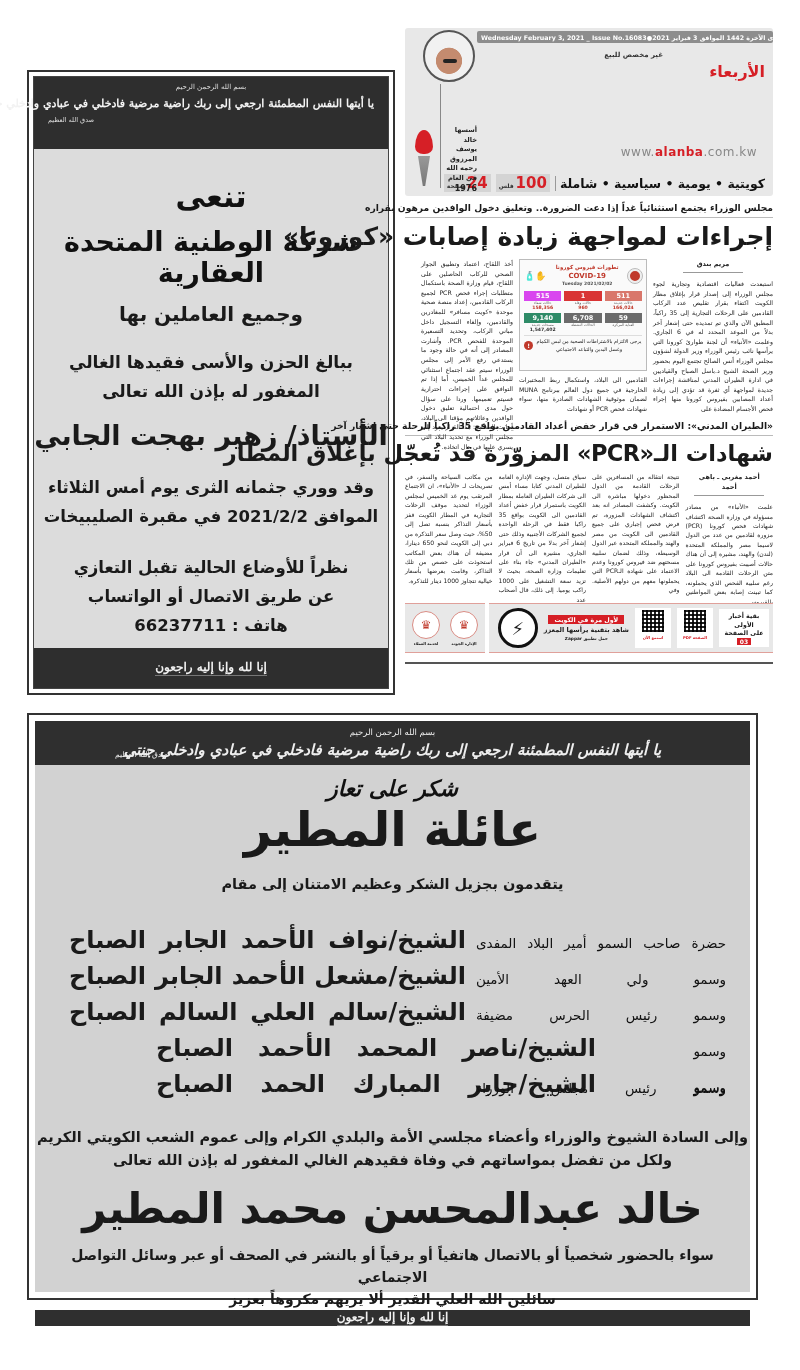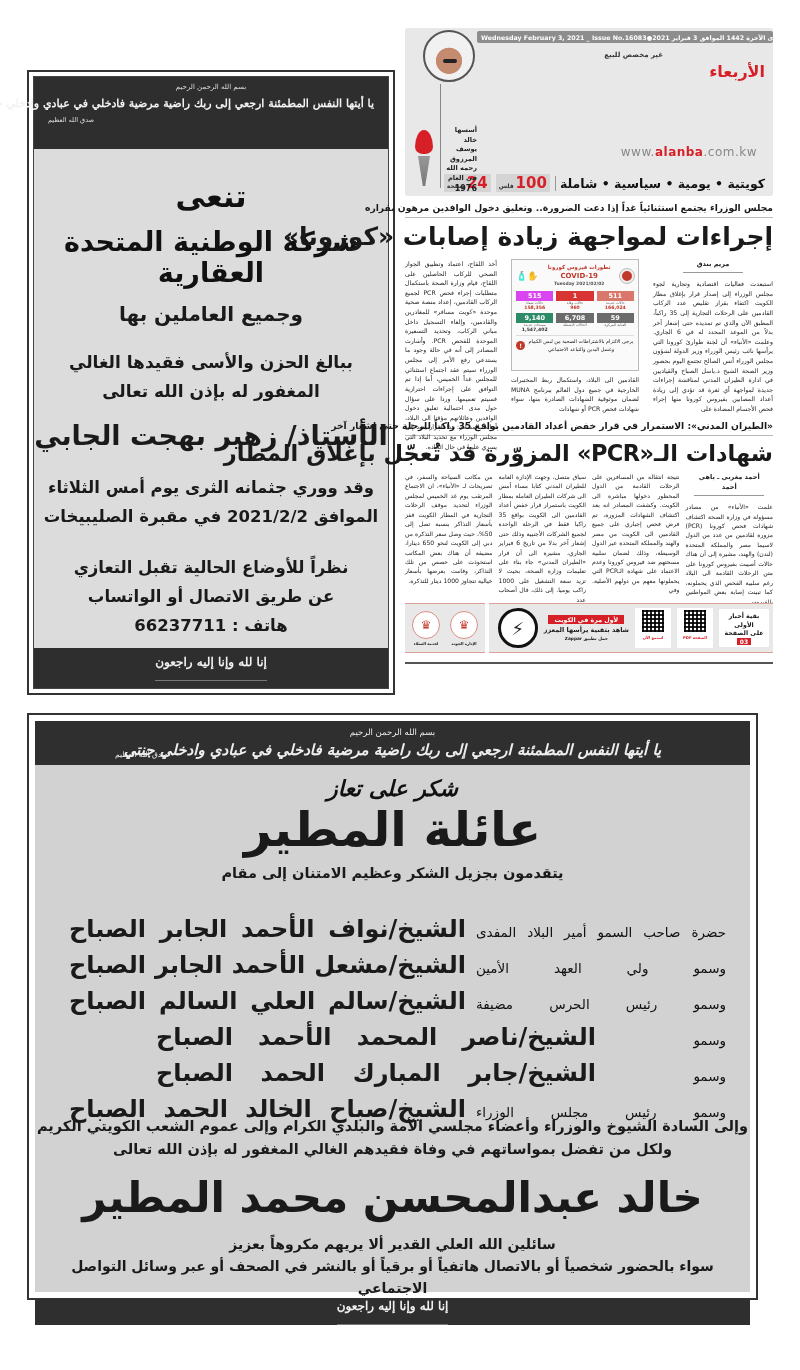--- a/index.html
+++ b/index.html
@@ -14,21 +14,21 @@
   .sadaq { font-family: "DejaVu Serif", serif; font-size: 6.5px; color: #ddd; text-align: left; margin-top: 6px; }
   .ad1-body { flex: 1; text-align: center; padding-top: 30px; }
   .ad1 .t-mourn { font-family: "DejaVu Sans", sans-serif; font-weight: bold; font-size: 30px; letter-spacing: 6px; color: #111; }
   .ad1 .t-company { font-family: "DejaVu Sans", sans-serif; font-weight: bold; font-size: 27px; color: #111; margin-top: 12px; letter-spacing: -0.5px; }
   .ad1 .t-staff { font-weight: bold; font-size: 20px; margin-top: 14px; letter-spacing: 2px; }
   .ad1 .t-grief { font-weight: bold; font-size: 17px; margin-top: 22px; line-height: 1.7; }
   .ad1 .t-name { font-weight: bold; font-size: 27px; margin-top: 14px; letter-spacing: -0.3px; }
   .ad1 .t-burial { font-weight: bold; font-size: 16.5px; margin-top: 22px; line-height: 1.8; }
   .ad1 .t-cond { font-weight: bold; font-size: 16.5px; margin-top: 22px; line-height: 1.75; }
   .ad1-bottom { background: #2e2e2e; height: 40px; display: flex; align-items: center; justify-content: center; }
-  .istirja { font-family: "DejaVu Serif", serif; font-weight: bold; font-size: 12px; color: #f0f0f0; border-bottom: 1px solid #777; padding-bottom: 11px; }
+  .istirja { font-family: "DejaVu Serif", serif; font-weight: bold; font-size: 12px; color: #f0f0f0; border-bottom: 1px solid #777; padding-bottom: 1px; }
 
   
   .paper { position: absolute; left: 405px; top: 28px; width: 368px; height: 628px; background: #fff; }
   .masthead { position: relative; height: 168px; background: #e8e8e8; border-radius: 3px; }
   .dateline { position: absolute; top: 3px; left: 72px; right: 0; height: 12px; background: #8d8d8d; color: #fff; font-size: 6.3px; font-weight: bold; display: flex; justify-content: space-between; align-items: center; padding: 0 4px; border-radius: 2px; direction: ltr; white-space: nowrap; overflow: hidden; }
   .day { position: absolute; top: 34px; right: 8px; color: #d61f26; font-weight: bold; font-size: 16px; }
   .notforsale { position: absolute; top: 23px; right: 110px; font-size: 7px; font-weight: bold; color: #333; }
   .logo { position: absolute; top: 34px; left: 78px; right: 6px; height: 104px; display: flex; align-items: center; justify-content: center; font-weight: bold; font-size: 74px; color: #1a1a1a; letter-spacing: -2px; font-family: "DejaVu Sans", sans-serif; line-height: 1; }
   .url { position: absolute; top: 117px; right: 16px; direction: ltr; font-size: 12px; color: #888; letter-spacing: 0.5px; }
   .url b { color: #d61f26; }
@@ -41,21 +41,21 @@
   .portrait { width: 52px; height: 52px; border-radius: 50%; border: 2px solid #555; margin-left: 5px; background: radial-gradient(circle at 50% 60%, #c48b6f 0 34%, #f1f1f1 36% 100%); position: relative; overflow: hidden; }
   .portrait::after { content: ""; position: absolute; left: 18px; top: 27px; width: 14px; height: 4px; background: #222; border-radius: 2px; }
   .founder-line { position: absolute; left: 31px; top: 54px; width: 1px; height: 104px; background: #888; }
   .flame { position: absolute; left: 6px; top: 100px; width: 18px; height: 24px; background: #d61f26; border-radius: 50% 50% 45% 45% / 70% 70% 30% 30%; }
   .pen { position: absolute; left: 9px; top: 126px; width: 12px; height: 30px; background: linear-gradient(#999,#777); clip-path: polygon(0 0,100% 0,60% 100%,40% 100%); }
   .founder-text { position: absolute; left: 34px; top: 96px; font-size: 6.6px; font-weight: bold; line-height: 1.45; text-align: right; width: 34px; color: #222; }
   .founder-text .yr { font-size: 8px; }
 
   .kicker { font-weight: bold; font-size: 9.2px; margin-top: 6px; white-space: nowrap; letter-spacing: -0.2px; border-bottom: 1px solid #bbb; padding-bottom: 4px; }
   .headline1 { font-weight: bold; font-size: 25px; text-align: center; margin-top: 4px; letter-spacing: -0.8px; white-space: nowrap; }
-  .story1 { display: flex; gap: 14px; margin-top: 8px; height: 155px; }
+  .story1 { display: flex; gap: 6px; margin-top: 8px; height: 155px; }
   .col { font-size: 6.2px; line-height: 1.55; text-align: justify; color: #222; }
   .col1 { width: 92px; }
   .col-mid { width: 128px; display: flex; flex-direction: column; gap: 4px; }
   .col3 { width: 120px; }
   .byline { font-weight: bold; font-size: 6.5px; border-bottom: 1px solid #999; padding-bottom: 3px; margin-bottom: 6px; text-align: center; width: 50%; margin-right: auto; margin-left: auto; }
 
   .covid { border: 1px solid #bbb; background: #fafafa; height: 112px; padding: 4px; display: flex; flex-direction: column; gap: 3px; }
   .covid-head { display: flex; align-items: center; justify-content: space-between; }
   .covid-title { font-size: 5.5px; color: #c0392b; font-weight: bold; text-align: center; line-height: 1.4; }
   .covid-title .big { font-size: 7px; }
@@ -95,21 +95,21 @@
   
   .ad2 { position: absolute; left: 27px; top: 713px; width: 731px; height: 587px; border: 2px solid #333; background: #fff; padding: 6px; }
   .ad2-inner { width: 100%; height: 100%; background: #d2d2d2; display: flex; flex-direction: column; }
   .ad2-top { background: #2f2f2f; height: 64px; color: #eee; text-align: center; padding: 6px 20px; position: relative; }
   .ad2-top .bism { font-family: "DejaVu Serif", serif; font-size: 8.5px; }
   .ad2-top .verse2 { font-family: "DejaVu Serif", serif; font-style: italic; font-weight: bold; font-size: 15px; margin-top: 4px; white-space: nowrap; }
   .ad2-top .sadaq2 { position: absolute; left: 80px; bottom: 6px; font-family: "DejaVu Serif", serif; font-size: 7.5px; }
   .ad2-body { flex: 1; text-align: center; padding-top: 10px; }
   .shukr { font-family: "DejaVu Serif", serif; font-style: italic; font-size: 22px; font-weight: bold; color: #111; }
   .family { font-weight: bold; font-size: 48px; margin-top: 2px; letter-spacing: 2px; line-height: 1.1; }
-  .offer { font-weight: bold; font-size: 14.5px; margin-top: 9px; }
+  .offer { font-weight: bold; font-size: 14.5px; margin-top: 20px; }
   .dign-list { margin-top: 8px; padding: 0 24px 0 34px; }
   .dign-row { display: flex; align-items: baseline; gap: 10px; height: 36px; }
   .dign-title { font-size: 13.5px; white-space: nowrap; width: 250px; text-align: justify; text-align-last: justify; color: #111; }
   .dign-title.short { width: 120px; }
   .dign-name { font-weight: bold; font-size: 24px; white-space: nowrap; flex: 1; text-align: justify; text-align-last: justify; color: #1a1a1a; letter-spacing: -0.3px; margin-top: 26px; }
   .also { font-weight: bold; font-size: 14.5px; margin-top: 10px; line-height: 1.6; }
   .deceased { font-weight: bold; font-size: 42px; margin-top: 12px; letter-spacing: 1px; }
   .means { font-weight: bold; font-size: 14px; margin-top: 12px; line-height: 1.55; }
   .ad2-bottom { background: #2f2f2f; height: 40px; display: flex; align-items: center; justify-content: center; }
 </style>
@@ -329,30 +329,29 @@
         <div class="dign-row">
           <span class="dign-title short">وسمو</span>
           <span class="dign-name" style="flex:none;width:440px">الشيخ/ناصر المحمد الأحمد الصباح</span>
         </div>
         <div class="dign-row">
           <span class="dign-title short">وسمو</span>
           <span class="dign-name" style="flex:none;width:440px">الشيخ/جابر المبارك الحمد الصباح</span>
         </div>
         <div class="dign-row">
           <span class="dign-title">وسمو رئيس مجلس الوزراء</span>
-          <span class="dign-name">الشيخ/صباح الخالد الحمد الصباح</span>
         </div>
       </div>
       <div class="also">
         <div>وإلى السادة الشيوخ والوزراء وأعضاء مجلسي الأمة والبلدي الكرام وإلى عموم الشعب الكويتي الكريم</div>
         <div>ولكل من تفضل بمواساتهم في وفاة فقيدهم الغالي المغفور له بإذن الله تعالى</div>
       </div>
       <div class="deceased">خالد عبدالمحسن محمد المطير</div>
       <div class="means">
+        <div>سواء بالحضور شخصياً أو بالاتصال هاتفياً أو برقياً أو بالنشر في الصحف أو عبر وسائل التواصل الاجتماعي</div>
         <div>سائلين الله العلي القدير ألا يريهم مكروهاً بعزيز</div>
-        <div>سواء بالحضور شخصياً أو بالاتصال هاتفياً أو برقياً أو بالنشر في الصحف أو عبر وسائل التواصل الاجتماعي</div>
       </div>
     </div>
     <div class="ad2-bottom">
       <span class="istirja">إنا لله وإنا إليه راجعون</span>
     </div>
   </div>
 </div>
 
 </body></html>

